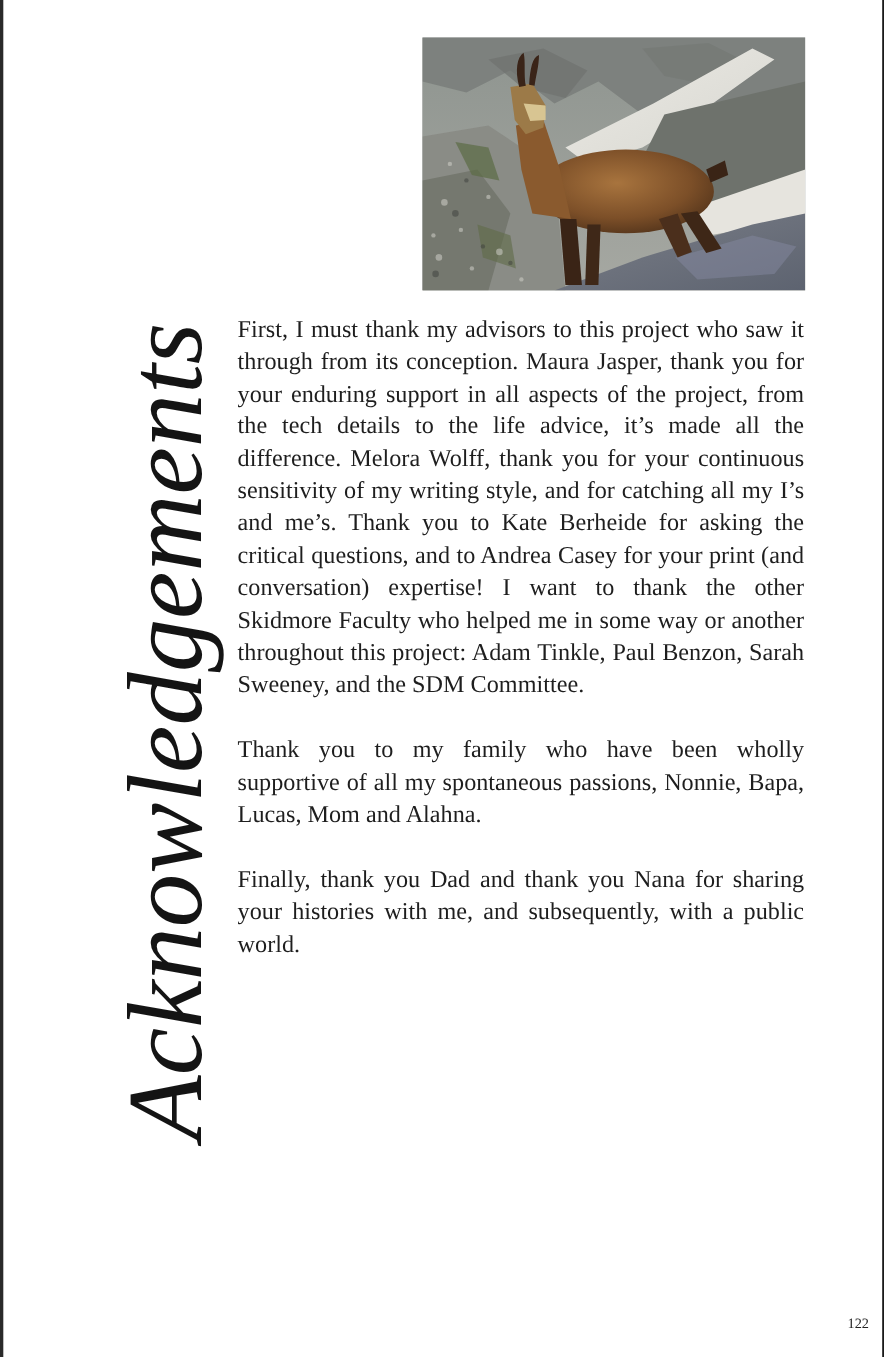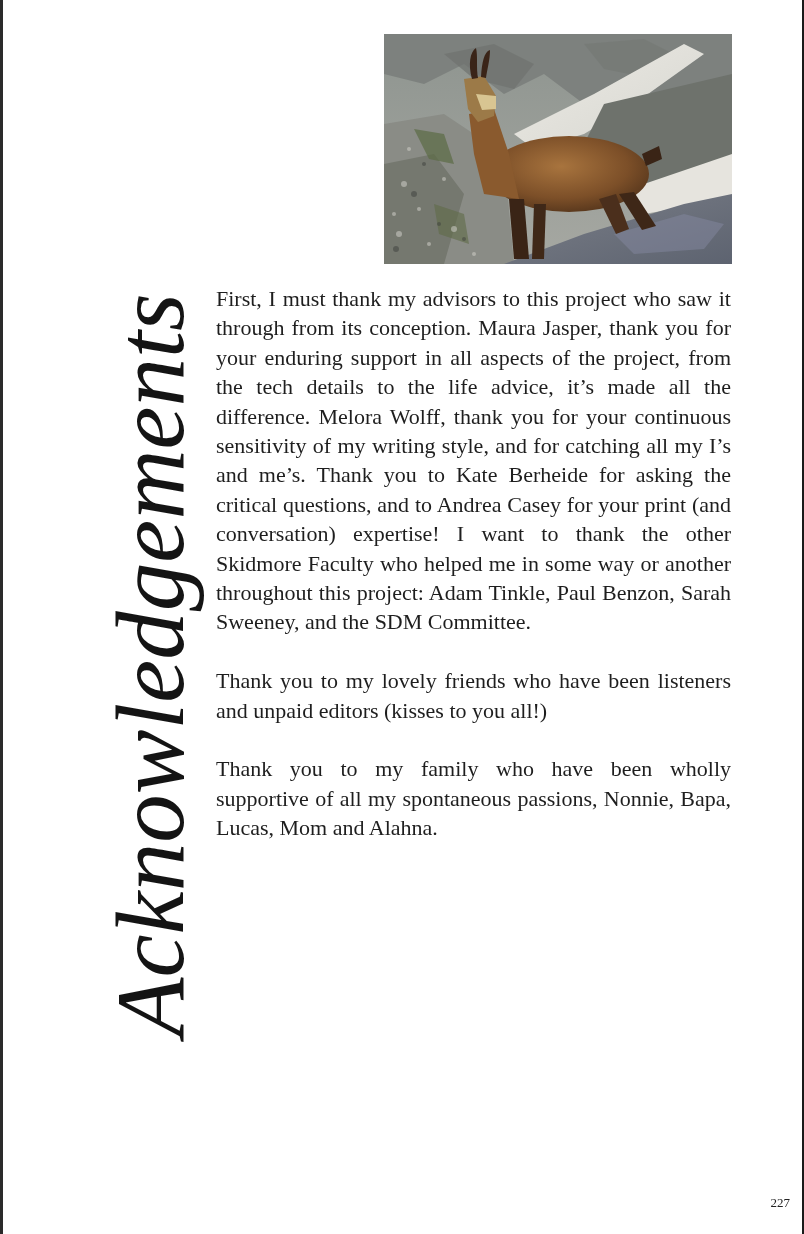--- a/index.html
+++ b/index.html
@@ -164,17 +164,17 @@
     <path d="M258 120 L275 112 L278 125 L262 132 Z" fill="#3a2416"></path>
   </svg>
 </div>
 
 <div class="vertical-title-wrap">
   <div class="vertical-title">Acknowledgements</div>
 </div>
 
 <div class="body-text">
   <p>First, I must thank my advisors to this project who saw it through from its conception. Maura Jasper, thank you for your enduring support in all aspects of the project, from the tech details to the life advice, it’s made all the difference. Melora Wolff, thank you for your continuous sensitivity of my writing style, and for catching all my I’s and me’s. Thank you to Kate Berheide for asking the critical questions, and to Andrea Casey for your print (and conversation) ex­pertise! I want to thank the other Skidmore Faculty who helped me in some way or another through­out this project: Adam Tinkle, Paul Benzon, Sarah Sweeney, and the SDM Committee.</p>
-  <p>Thank you to my lovely friends who have been listen­ers and unpaid editors (kisses to you all!)</p>
   <p>Thank you to my family who have been wholly supportive of all my spontaneous passions, Nonnie, Bapa, Lucas, Mom and Alahna.</p>
+  <p>Finally, thank you Dad and thank you Nana for shar­ing your histories with me, and subsequently, with a public world.</p>
 </div>
 
-<div class="page-number">227</div>
+<div class="page-number">122</div>
 
 </body></html>

